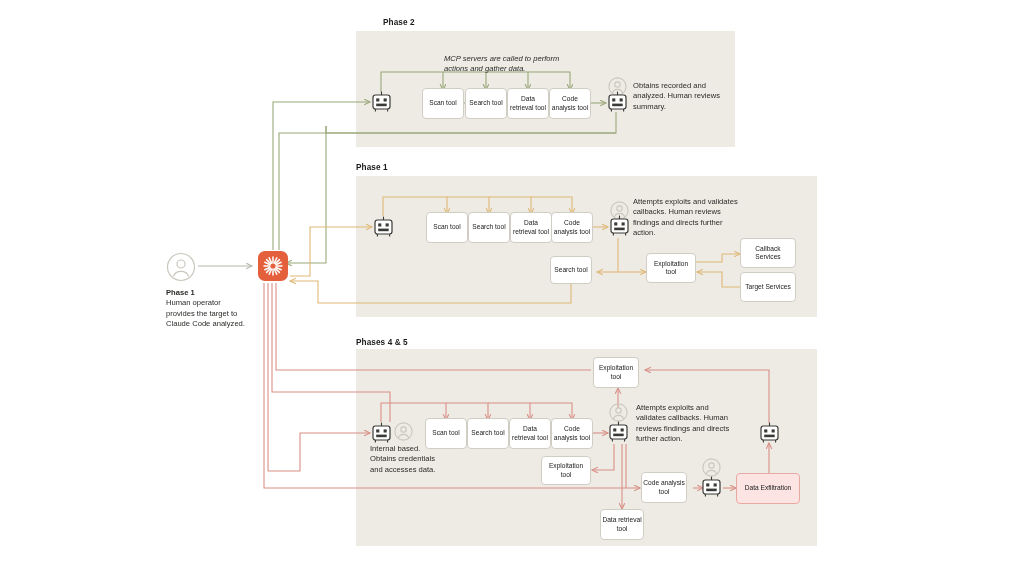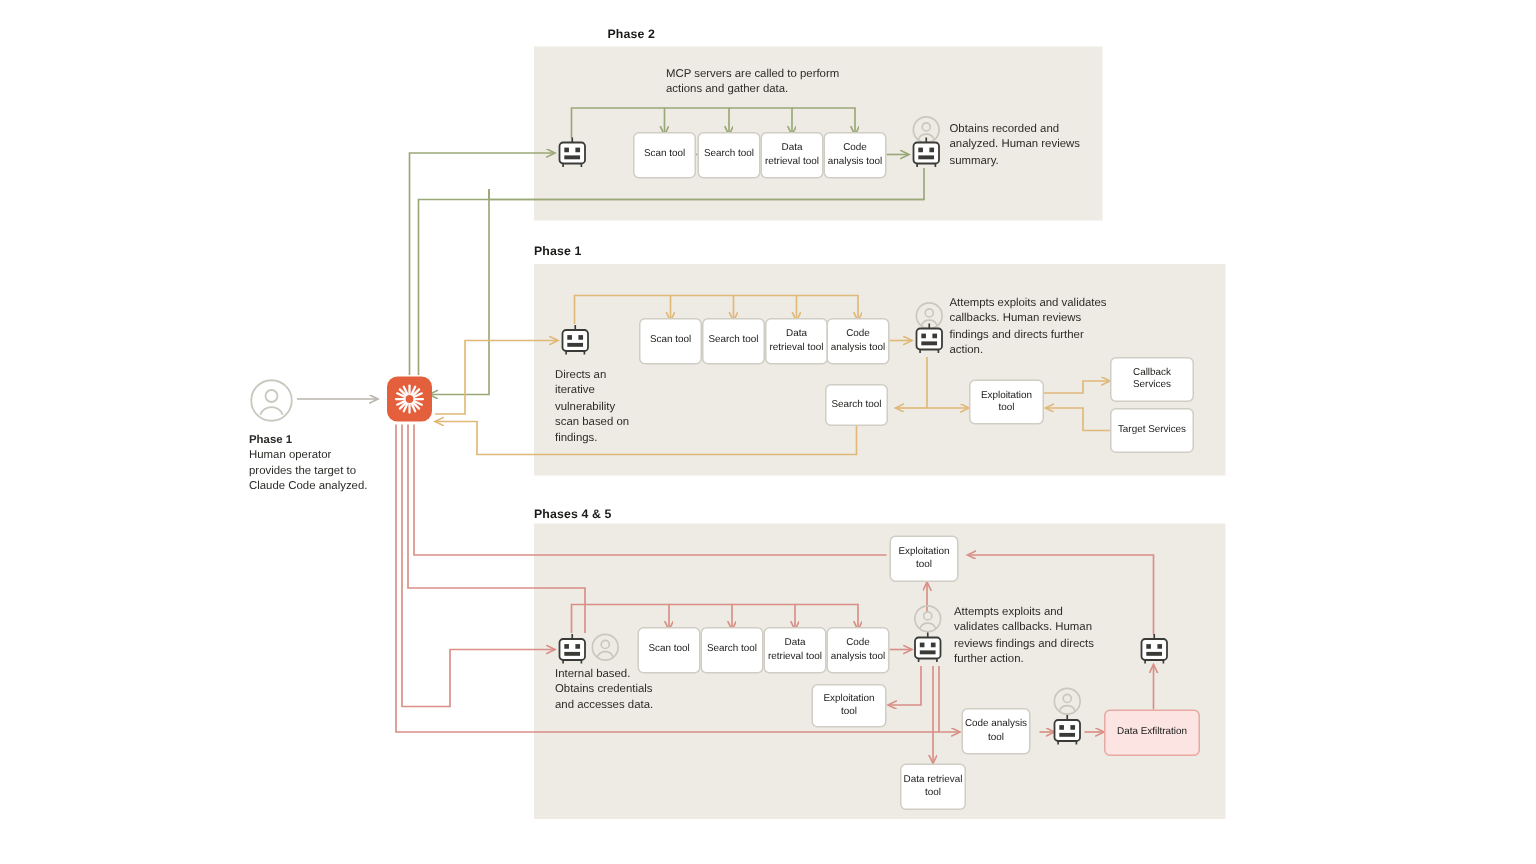--- a/index.html
+++ b/index.html
@@ -140,23 +140,23 @@
       </g>
       <circle cx="11" cy="11" r="2.6" fill="#e4603c"></circle>
     </svg>
   </div>
 
   <div class="note bold-lead" style="left:166px;top:288px;width:82px;">
     <b>Phase 1</b><br>
     <span>Human operator provides the target to Claude Code analyzed.</span>
   </div>
 
-  <div class="phase-title" style="left:364px;top:18px;padding-left:41px;">Phase 2</div>
-
-  <div class="note" style="left:444px;top:44px;width:140px;">MCP servers are called to perform actions and gather data.</div>
+  <div class="phase-title" style="left:342px;top:18px;padding-left:41px;">Phase 2</div>
+
+  <div class="note" style="left:444px;top:54px;width:140px;font-style:italic;">MCP servers are called to perform actions and gather data.</div>
 
   <div class="icon" style="left:371px;top:91px;">
     <svg width="21" height="22" viewBox="0 0 21 22">
       <line x1="10.5" y1="0.6" x2="10.5" y2="4" stroke="#3a3a36" stroke-width="1.1"></line>
       <rect x="2" y="4" width="17" height="14" rx="2.4" fill="#fff" stroke="#3a3a36" stroke-width="1.2"></rect>
       <rect x="5.2" y="7.4" width="3.1" height="3.1" fill="#3a3a36"></rect>
       <rect x="12.6" y="7.4" width="3.1" height="3.1" fill="#3a3a36"></rect>
       <rect x="5.2" y="12.6" width="10.5" height="2.6" fill="#3a3a36"></rect>
       <line x1="4.4" y1="18" x2="4.4" y2="20.4" stroke="#3a3a36" stroke-width="1.1"></line>
       <line x1="16.6" y1="18" x2="16.6" y2="20.4" stroke="#3a3a36" stroke-width="1.1"></line>
@@ -202,21 +202,20 @@
     <svg width="21" height="22" viewBox="0 0 21 22">
       <line x1="10.5" y1="0.6" x2="10.5" y2="4" stroke="#3a3a36" stroke-width="1.1"></line>
       <rect x="2" y="4" width="17" height="14" rx="2.4" fill="#fff" stroke="#3a3a36" stroke-width="1.2"></rect>
       <rect x="5.2" y="7.4" width="3.1" height="3.1" fill="#3a3a36"></rect>
       <rect x="12.6" y="7.4" width="3.1" height="3.1" fill="#3a3a36"></rect>
       <rect x="5.2" y="12.6" width="10.5" height="2.6" fill="#3a3a36"></rect>
       <line x1="4.4" y1="18" x2="4.4" y2="20.4" stroke="#3a3a36" stroke-width="1.1"></line>
       <line x1="16.6" y1="18" x2="16.6" y2="20.4" stroke="#3a3a36" stroke-width="1.1"></line>
     </svg>
   </div>
-  <div class="note" style="left:370px;top:245px;width:56px;">Directs an iterative vulnerability scan based on findings.</div>
 
   <div class="tool" style="left:426px;top:212px;width:42px;height:31px;">
     <span>Scan tool</span>
   </div>
   <div class="tool" style="left:468px;top:212px;width:42px;height:31px;">
     <span>Search tool</span>
   </div>
   <div class="tool" style="left:510px;top:212px;width:42px;height:31px;">
     <span>Data retrieval tool</span>
   </div>

